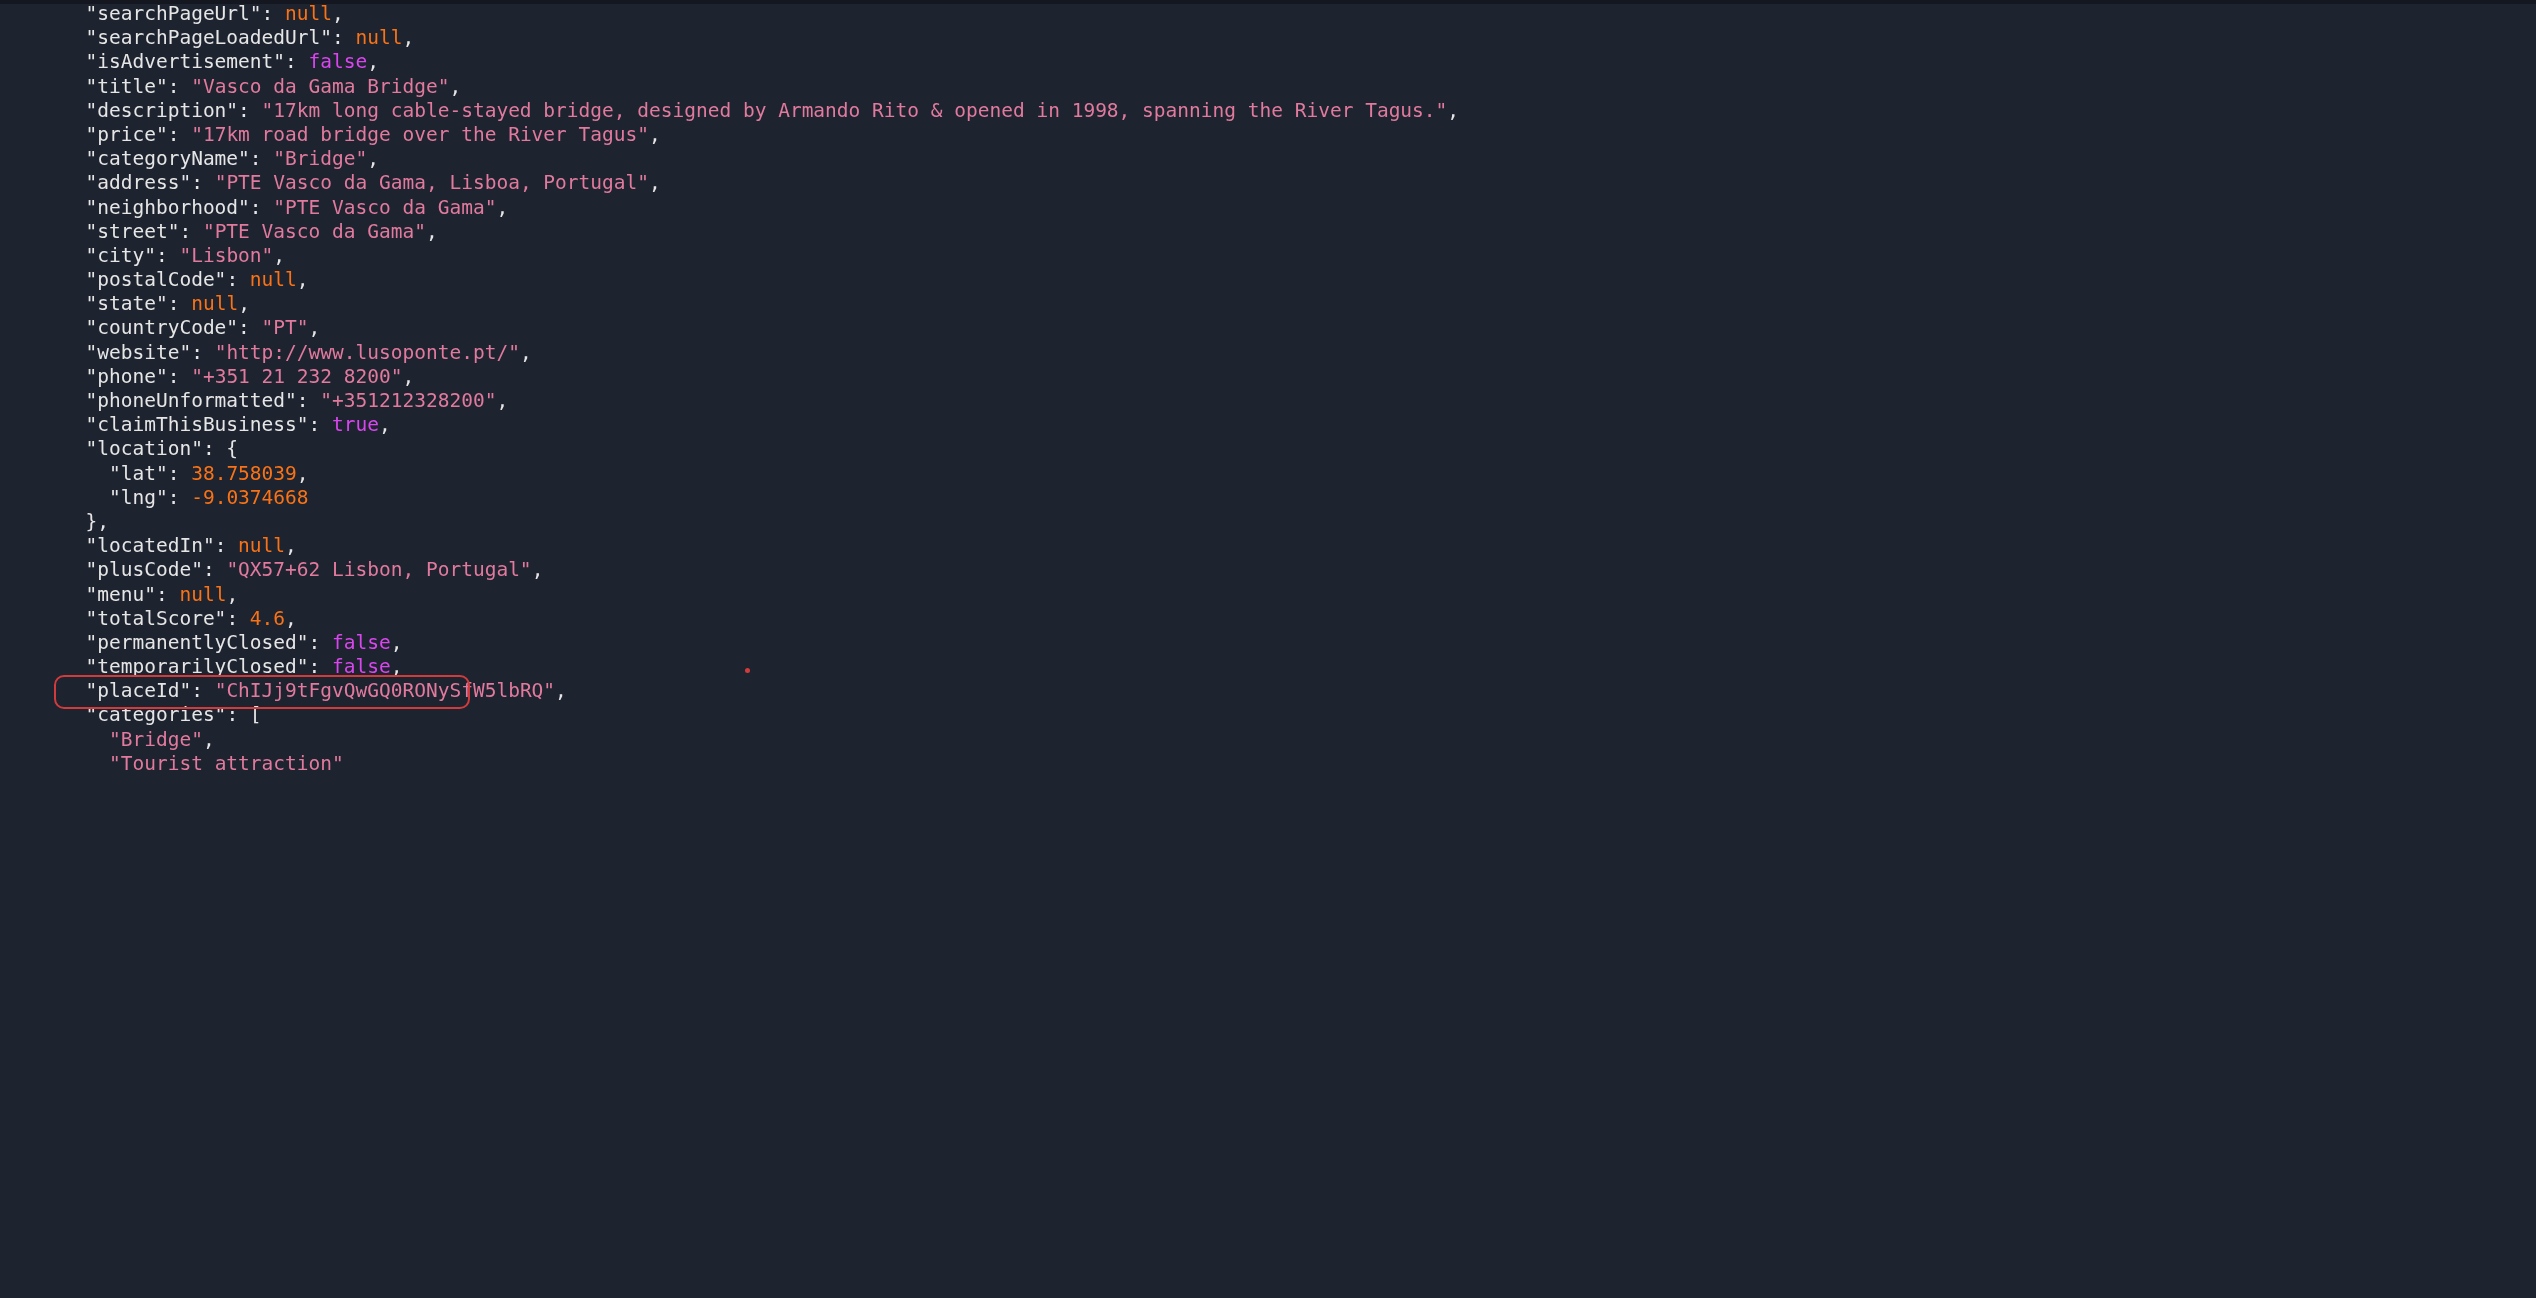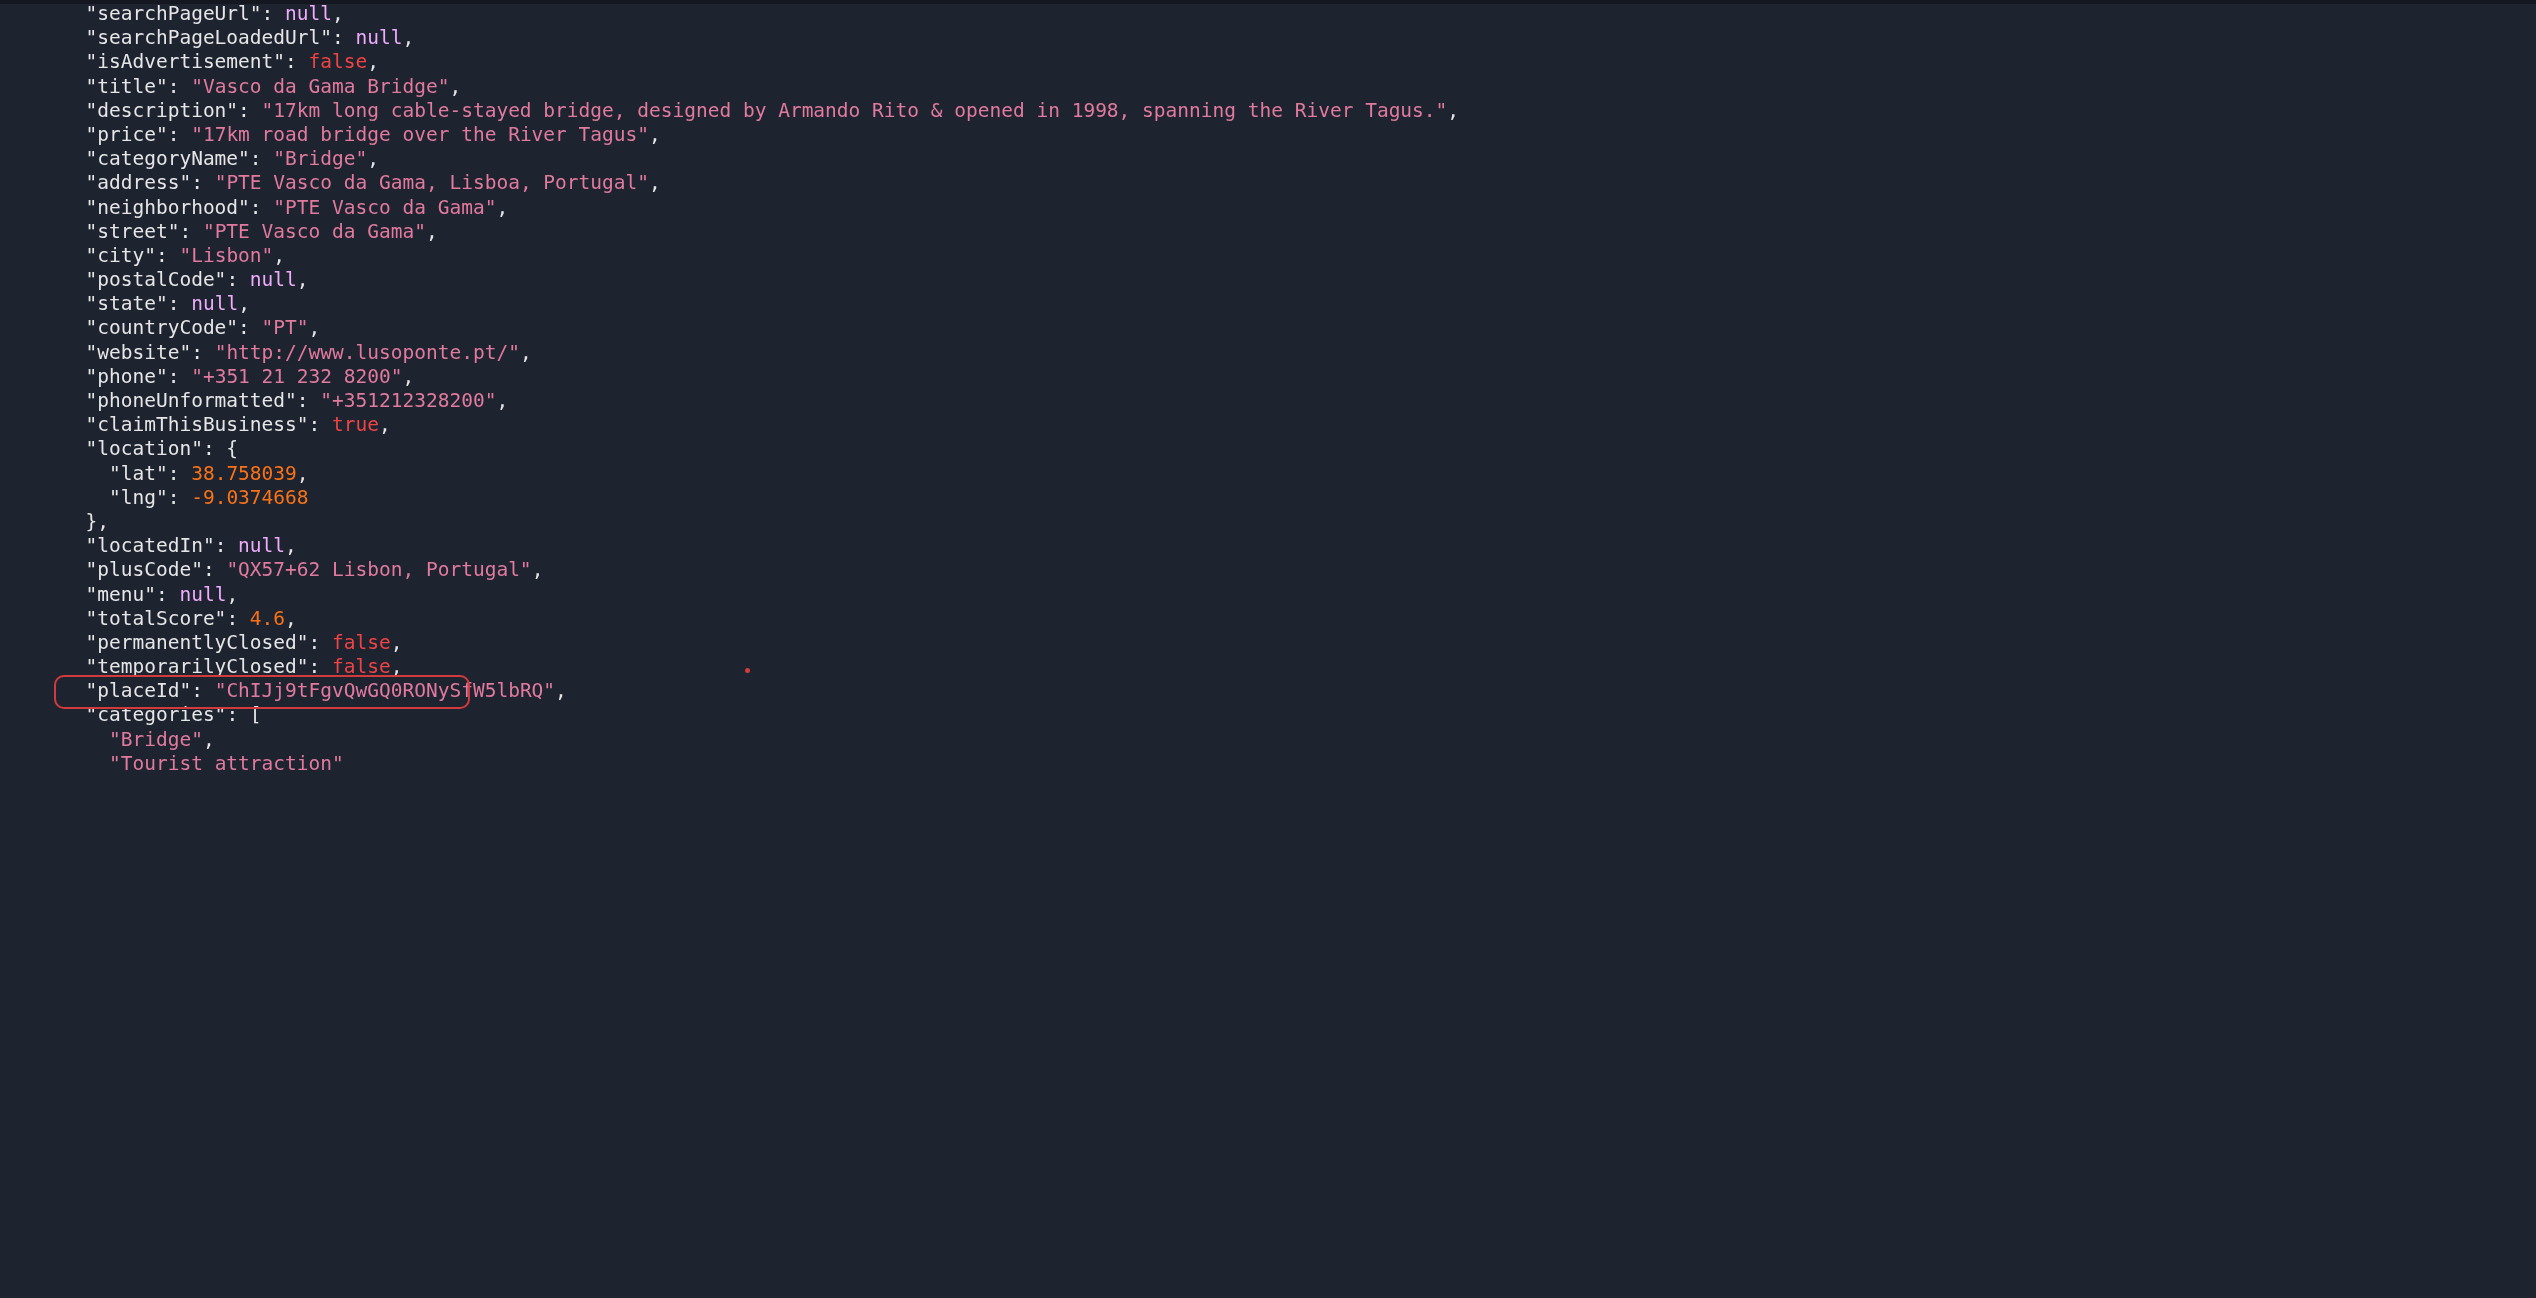--- a/index.html
+++ b/index.html
@@ -15,22 +15,22 @@
   }
   .editor {
     padding-top: 2px;
     padding-left: 62px;
     white-space: pre;
   }
   .line { position: relative; height: 24.2px; }
   .key   { color: #e6e6e6; }
   .str   { color: #e17a9d; }
   .num   { color: #f97316; }
-  .null  { color: #f0abfc; }
-  .bool  { color: #ef4444; }
+  .null  { color: #f97316; }
+  .bool  { color: #d946ef; }
   .punc  { color: #e6e6e6; }
   .highlight-box {
     position: absolute;
     border: 2.5px solid #d23b3b;
     border-radius: 10px;
     pointer-events: none;
   }
   .red-dot {
     position: absolute;
     width: 5px;

